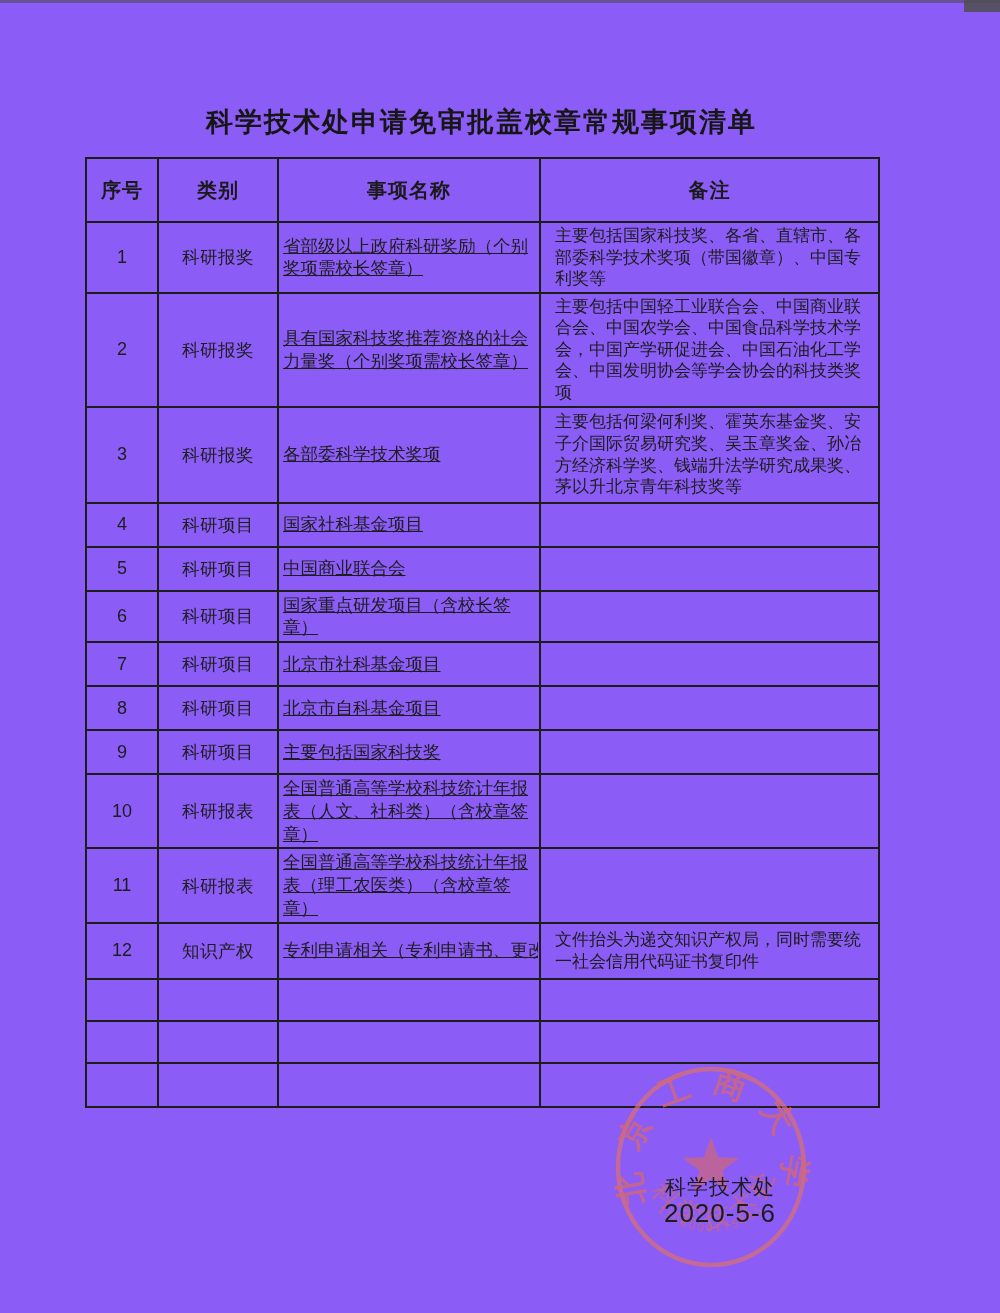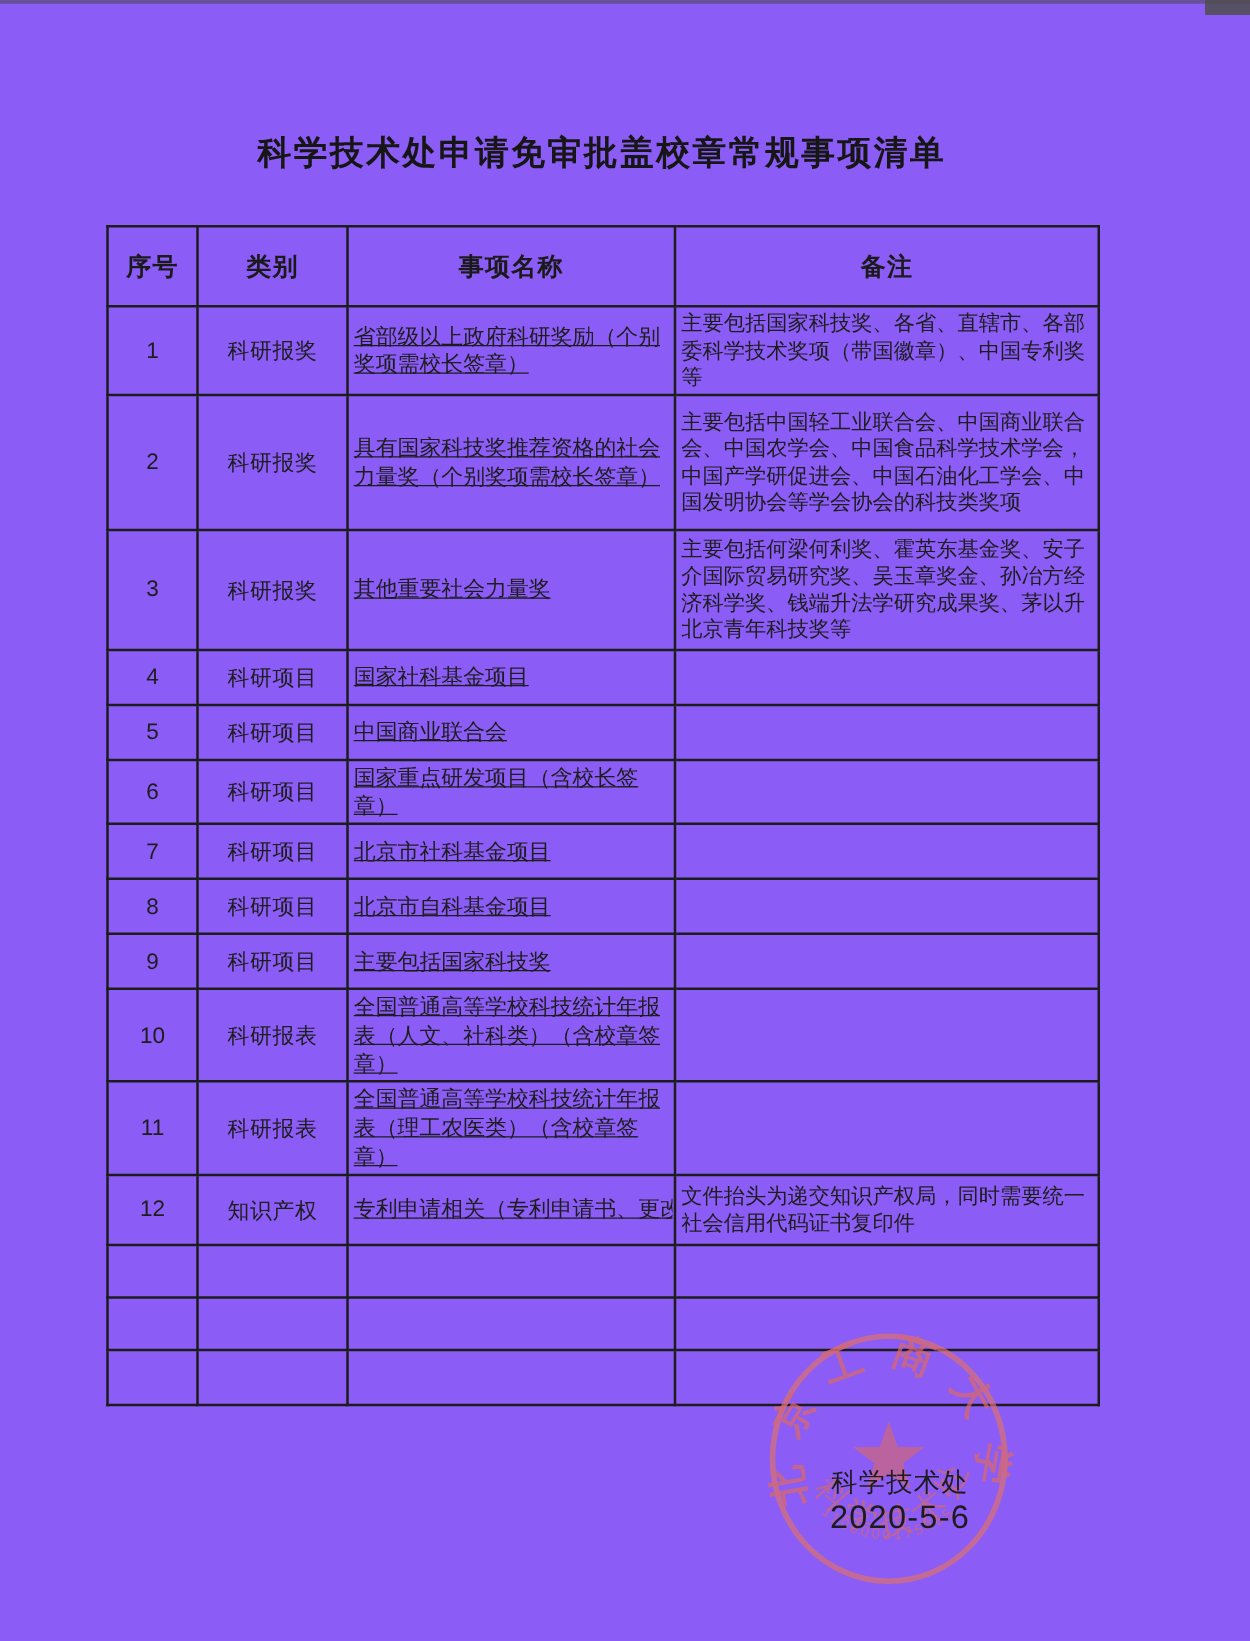--- a/index.html
+++ b/index.html
@@ -20,42 +20,42 @@
     position:absolute;right:0;top:0;width:36px;height:12px;
     background:#4e4e4e;opacity:.85;
   }
   .title{
     position:absolute;left:85px;top:104px;width:793px;
     margin:0;text-align:center;
     font-size:27px;font-weight:700;letter-spacing:2px;
     color:#161616;
   }
   table.main-table{
-    position:absolute;left:85px;top:180px;width:793px;
+    position:absolute;left:85px;top:157px;width:793px;
     border-collapse:collapse;table-layout:fixed;
     background:transparent;
   }
   .main-table col.c-no{width:72px;}
   .main-table col.c-cat{width:120px;}
   .main-table col.c-item{width:262px;}
   .main-table col.c-remark{width:339px;}
   .main-table th,.main-table td{
     border:2px solid #1c1c1c;
     vertical-align:middle;
     overflow:hidden;
   }
   .main-table thead tr{height:64px;}
   .main-table th{
     font-size:20px;font-weight:600;text-align:center;
     letter-spacing:1px;color:#1a1a1a;
   }
   td.cell-no{text-align:center;font-size:18px;padding:1px 2px;}
   td.cell-cat{text-align:center;font-size:17.5px;padding:1px 2px;letter-spacing:.5px;}
   td.cell-item{text-align:left;font-size:17.5px;line-height:1.3;padding:2px 4px;text-decoration:underline;}
-  td.cell-remark{text-align:left;font-size:17px;line-height:1.27;padding:2px 4px;}
+  td.cell-remark{text-align:left;font-size:17px;line-height:1.27;padding:2px 14px;}
   
   tbody tr:nth-child(12) td.cell-item{white-space:nowrap;overflow:hidden;border-radius:11px;}
   .stamp{
     position:absolute;left:605px;top:1060px;width:212px;height:216px;
     opacity:.88;
   }
   .stamp-overlay{
     position:absolute;left:648px;top:1174px;width:144px;
     text-align:center;color:#1c1c1c;
   }
@@ -96,21 +96,21 @@
   </tr>
         <tr style="height: 108px;">
     <td class="cell-no">2</td>
     <td class="cell-cat">科研报奖</td>
     <td class="cell-item">具有国家科技奖推荐资格的社会力量奖（个别奖项需校长签章）</td>
     <td class="cell-remark">主要包括中国轻工业联合会、中国商业联合会、中国农学会、中国食品科学技术学会，中国产学研促进会、中国石油化工学会、中国发明协会等学会协会的科技类奖项</td>
   </tr>
         <tr style="height: 96px;">
     <td class="cell-no">3</td>
     <td class="cell-cat">科研报奖</td>
-    <td class="cell-item">其他重要社会力量奖</td>
+    <td class="cell-item">各部委科学技术奖项</td>
     <td class="cell-remark">主要包括何梁何利奖、霍英东基金奖、安子介国际贸易研究奖、吴玉章奖金、孙冶方经济科学奖、钱端升法学研究成果奖、茅以升北京青年科技奖等</td>
   </tr>
         <tr style="height: 44px;">
     <td class="cell-no">4</td>
     <td class="cell-cat">科研项目</td>
     <td class="cell-item">国家社科基金项目</td>
     <td class="cell-remark"></td>
   </tr>
         <tr style="height: 44px;">
     <td class="cell-no">5</td>

